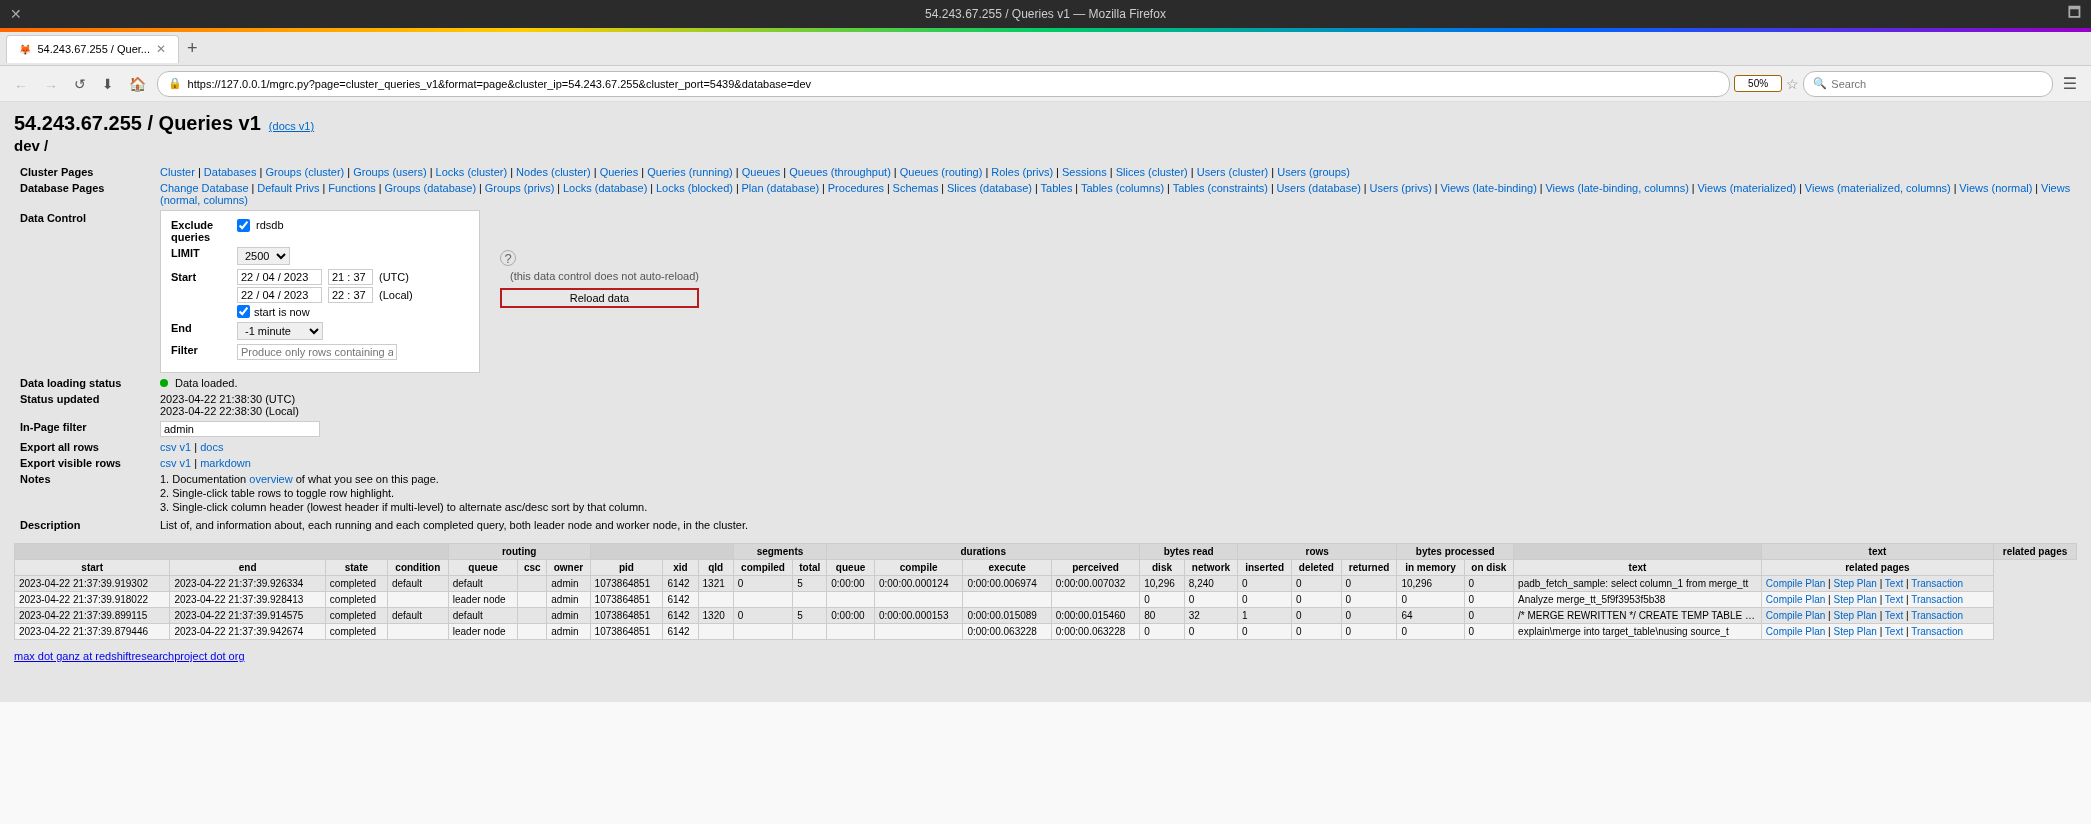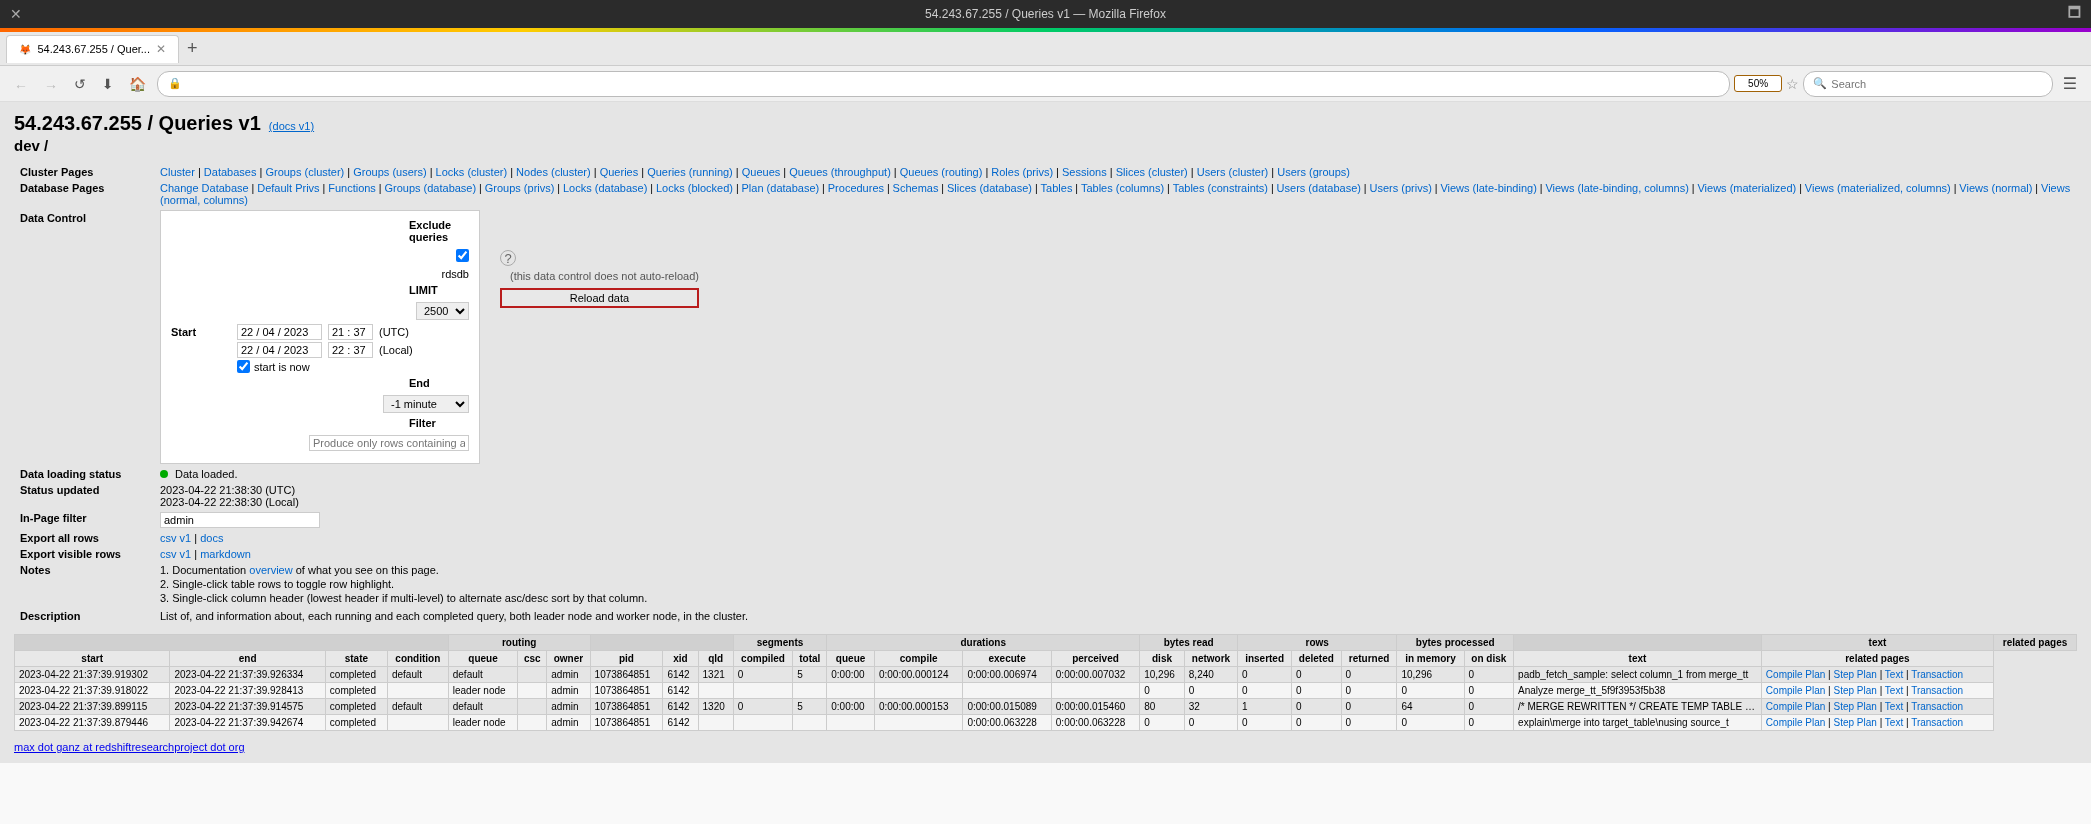--- a/index.html
+++ b/index.html
@@ -192,24 +192,23 @@
     .data-control-box {
       border: 1px solid #ccc;
       padding: 8px 10px;
       display: inline-block;
       min-width: 320px;
       font-size: 11px;
       background: #fff;
     }
     .data-control-row {
       display: flex;
-      align-items: flex-end;
+      align-items: flex-start;
       margin-bottom: 4px;
       gap: 6px;
-      flex-direction: column;
     }
     .data-control-row label {
       width: 60px;
       font-weight: bold;
       font-size: 11px;
     }
     .data-control-row input[type="text"],
     .data-control-row select {
       font-size: 11px;
       padding: 1px 3px;
@@ -327,20 +326,21 @@
 </div>
 
 <div class="nav-bar">
   <button class="nav-btn disabled">←</button>
   <button class="nav-btn disabled">→</button>
   <button class="nav-btn">↺</button>
   <button class="nav-btn">⬇</button>
   <button class="nav-btn">🏠</button>
   <div class="url-bar">
     <span>🔒</span>
+    <input type="text" value="https://127.0.0.1/mgrc.py?page=cluster_queries_v1&amp;format=page&amp;cluster_ip=54.243.67.255&amp;cluster_port=5439&amp;database=dev" style="">
   </div>
   <span class="zoom-badge">50%</span>
   <span class="star-icon">☆</span>
   <div class="search-bar">
     <span>🔍</span>
     <input type="text" placeholder="Search" style="">
   </div>
   <button class="menu-btn">☰</button>
 </div>
 

